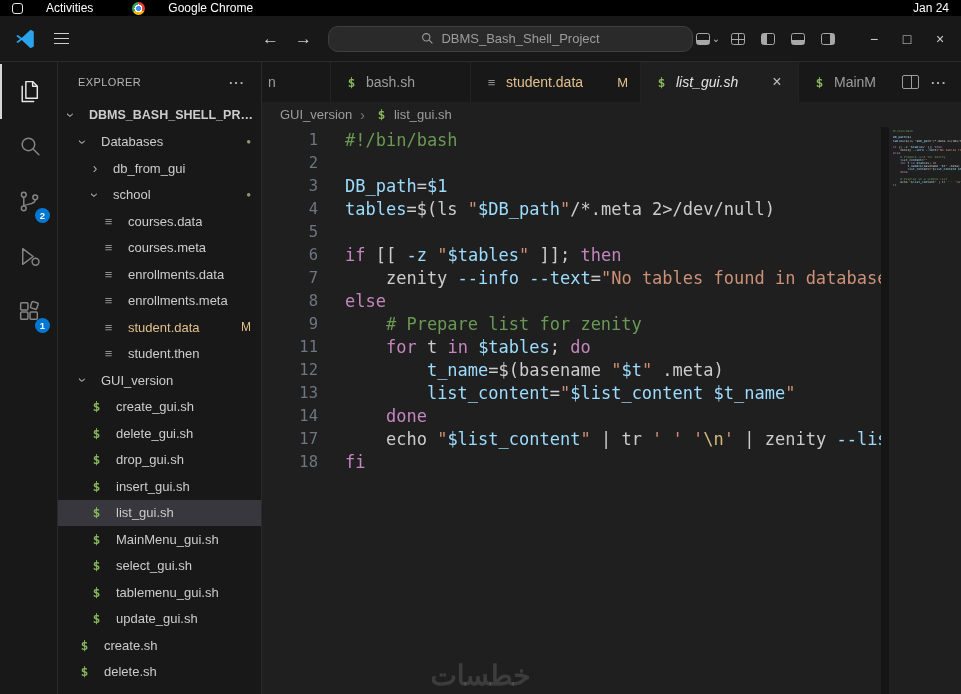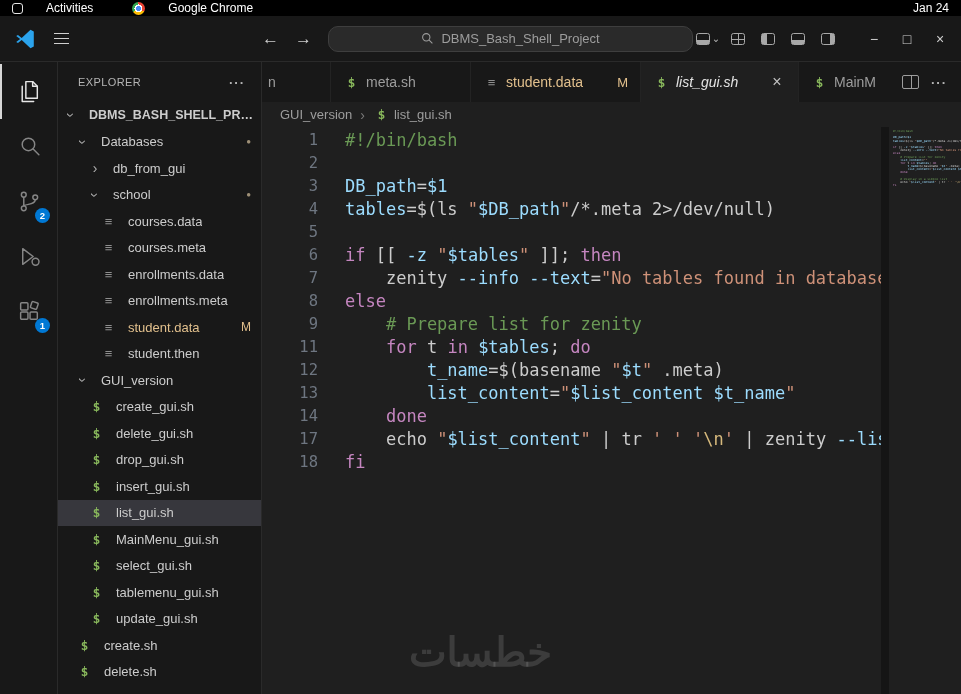--- a/index.html
+++ b/index.html
@@ -97,21 +97,21 @@
   .cline{display:flex;height:23px;line-height:23px;font-size:17px;white-space:pre}
   .ln{width:56px;text-align:right;color:#6e7681;flex:0 0 auto;font-size:15.5px}
   .lc{padding-left:27px;flex:0 0 auto;white-space:pre}
   .mm-sep{position:absolute;top:0;bottom:0;right:72px;width:8px;background:#151515}
   .minimap{position:absolute;top:0;right:0;bottom:0;width:72px;overflow:hidden;background:#1f1f1f;padding:3px 0 0 4px}
   .mline{height:3.2px;line-height:3.2px;font-size:3px;white-space:pre;overflow:hidden}
 
   .cm{color:var(--comment)} .kw{color:var(--keyword)} .vr{color:var(--variable)}
   .st{color:var(--string)}  .es{color:var(--escape)}  .fg{color:var(--foreground)}
 
-  .watermark{position:absolute;left:50%;bottom:19px;transform:translateX(-50%);font-size:40px;font-weight:700;
+  .watermark{position:absolute;left:50%;bottom:2px;transform:translateX(-50%);font-size:28px;font-weight:700;
     color:rgba(195,195,195,0.18);font-family:Liberation Sans, sans-serif;letter-spacing:2px;pointer-events:none;z-index:5}
 </style>
 </head>
 <body>
 
 <div id="root">
 
   <header class="sysbar">
     <div class="sys-left">
       <span class="act-ico"></span>
@@ -309,21 +309,21 @@
     </aside>
 
     <section class="editor">
       <div class="tabstrip">
         <div id="tabs">
             <div class="tab partial-left">
               <span class="tab-label">n</span>
             </div>
             <div class="tab">
               <span class="fico sh">$</span>
-              <span class="tab-label">meta.sh</span>
+              <span class="tab-label">bash.sh</span>
             </div>
             <div class="tab">
               <span class="fico ff">≡</span>
               <span class="tab-label modlbl">student.data</span>
               <span class="tab-badge">M</span>
             </div>
             <div class="tab active">
               <span class="fico sh">$</span>
               <span class="tab-label">list_gui.sh</span>
               <span class="tab-close">×</span>

